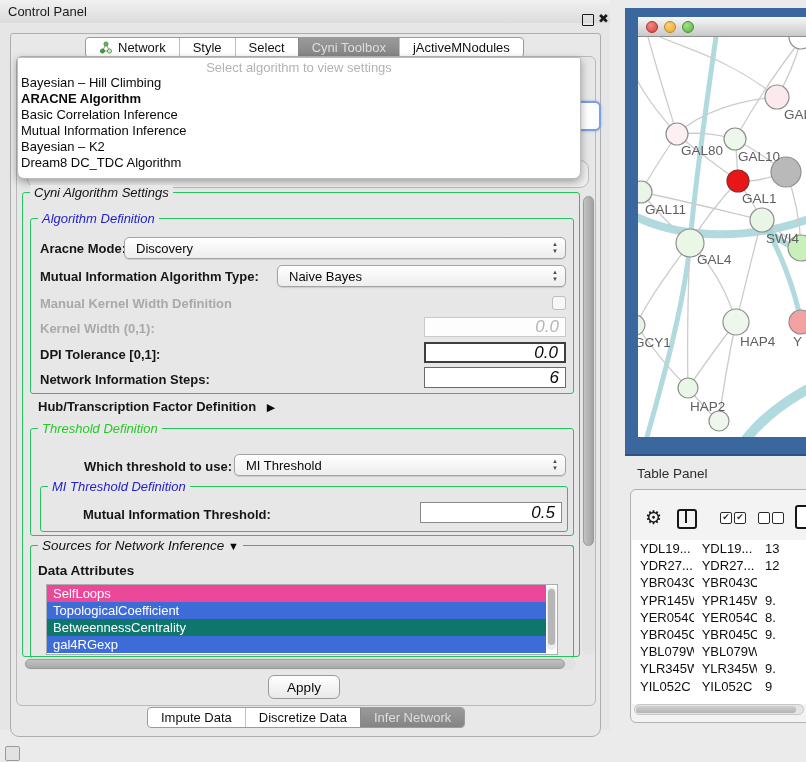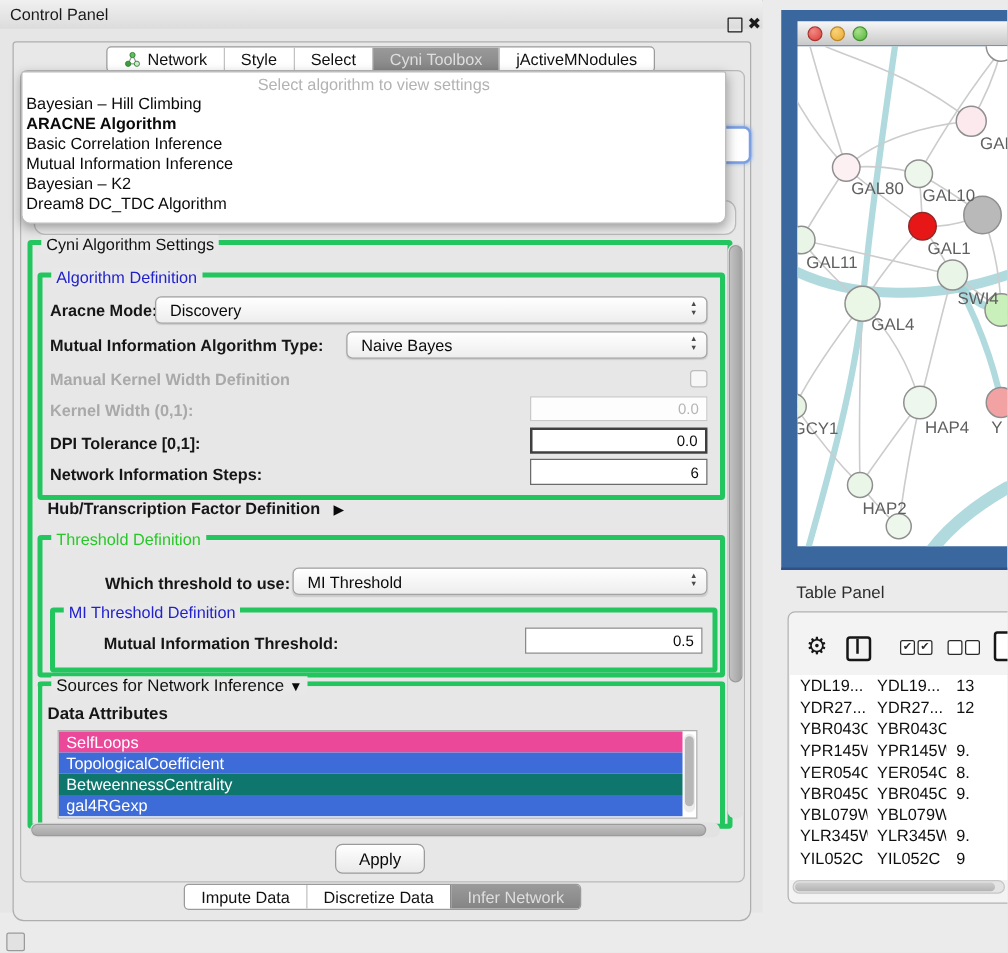--- a/index.html
+++ b/index.html
@@ -32,32 +32,32 @@
   .hidden-combo{left:27px;top:160px;width:560px;height:26px;border:1px solid #bdbdbd;border-radius:9px;background:#efefef;}
 
   
   .popup{left:17px;top:57px;width:564px;height:122px;background:#fff;border:1px solid #bcbcbc;
     border-radius:2px 2px 7px 7px;box-shadow:0 3px 9px rgba(0,0,0,.35);padding-top:2px;box-sizing:border-box;}
   .popup-hint{height:15px;text-align:center;font-size:13px;color:#b3b3b3;}
   .popup-item{height:16px;line-height:16px;padding-left:3px;font-size:13px;color:#0a0a0a;}
   .popup-item.bold{font-weight:bold;}
 
   
-  .fs{border:4px solid #22c55e;border-radius:3px;background:transparent;}
+  .fs{border:1px solid #22c55e;border-radius:3px;background:transparent;font-style:italic;}
   .fs-label{position:absolute;top:-8px;left:7px;background:#e8e8e8;padding:0 4px;font-size:13px;color:#111;}
   .fs-label.blue{color:#2222cc;}
   .fs-label.green{color:#28c828;}
   .lbl{font-size:13px;font-weight:bold;color:#161616;white-space:nowrap;}
   .lbl.dis{color:#a9a9a9;}
   .combo{height:22px;box-sizing:border-box;border:1px solid #a3a3a3;border-radius:5px;
     background:linear-gradient(#ffffff,#ededed);display:flex;align-items:center;padding-left:11px;font-size:13px;color:#0a0a0a;
     box-shadow:0 1px 1px rgba(0,0,0,.12);}
   .spinner{position:absolute;right:7px;top:3px;font-size:6px;line-height:7px;color:#4a4a4a;text-align:center;}
-  .field{height:20px;box-sizing:border-box;border:1px solid #9a9a9a;background:#fff;font-size:12px;
-    display:flex;align-items:center;justify-content:flex-end;padding-right:6px;color:#0a0a0a;}
+  .field{height:20px;box-sizing:border-box;border:1px solid #9a9a9a;background:#fff;font-size:17px;
+    display:flex;align-items:center;justify-content:flex-end;padding-right:6px;color:#0a0a0a;font-style:italic;}
   .field.dis{border-color:#c9c9c9;color:#b5b5b5;background:#fdfdfd;}
   .field.focus{border:2px solid #3f3f3f;}
   .checkbox{width:12px;height:12px;border:1px solid #bdbdbd;border-radius:3px;background:#f7f7f7;}
   .tri{font-size:11px;color:#0a0a0a;}
 
   
   .attr-list{left:46px;top:584px;width:510px;height:69px;background:#fff;border:1px solid #adadad;overflow:hidden;}
   .attr-item{height:17px;line-height:17px;padding-left:6px;font-size:13px;color:#fff;margin-right:11px;}
   .attr-scroll{position:absolute;right:1px;top:2px;width:9px;height:63px;background:#ececec;border-radius:5px;}
   .attr-thumb{position:absolute;left:1px;top:2px;width:7px;height:56px;background:#b7b7b7;border-radius:4px;}

